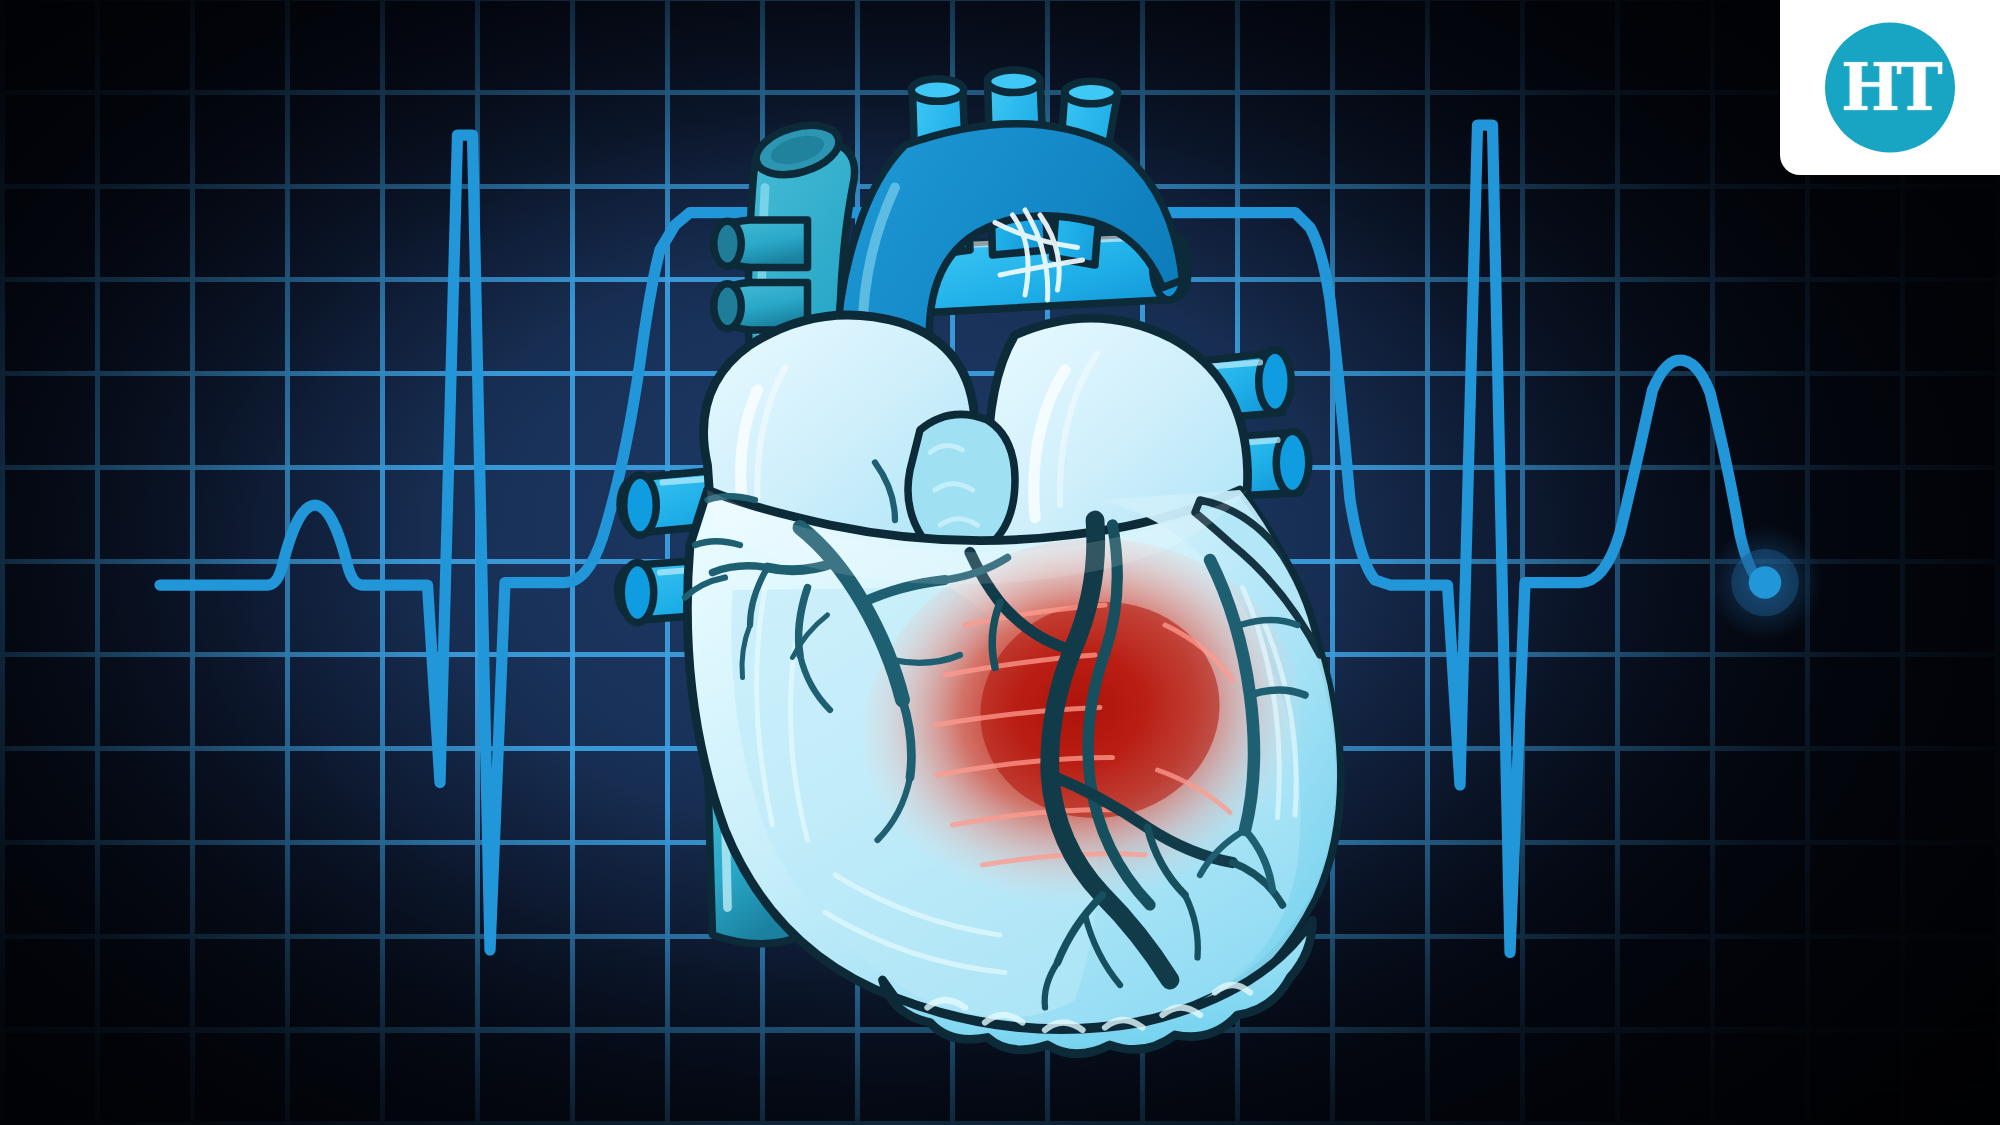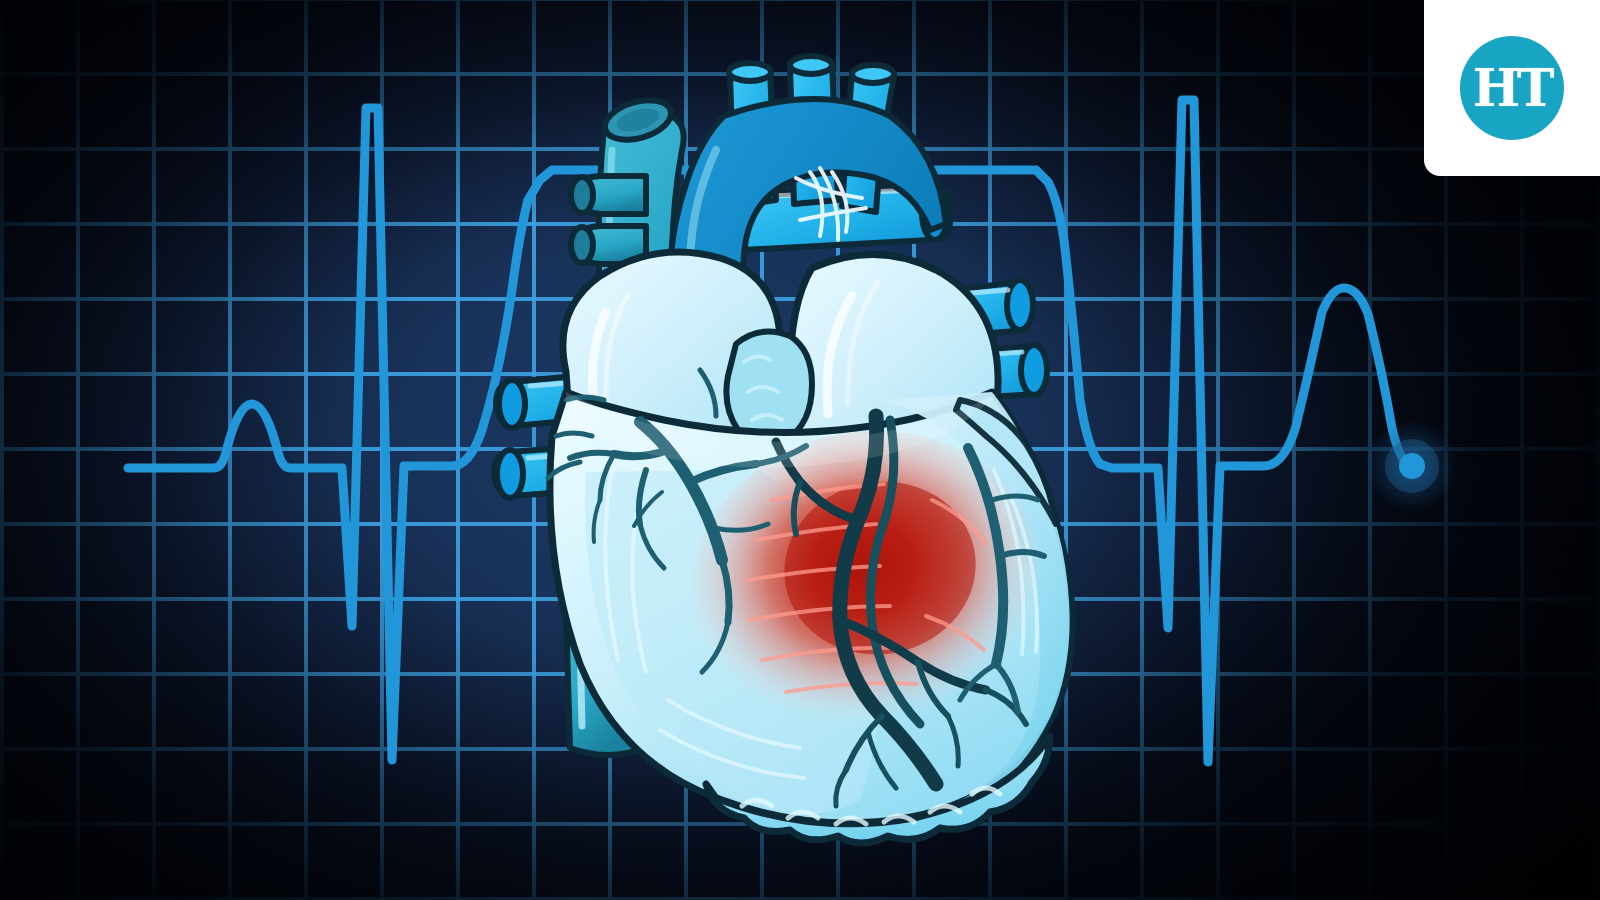--- a/index.html
+++ b/index.html
@@ -38,21 +38,21 @@
   .vignette{
     position:absolute;inset:0;
     background:
       radial-gradient(ellipse 75% 85% at 45% 50%, rgba(0,0,0,0) 42%, rgba(0,0,0,.35) 68%, rgba(0,0,0,.82) 88%, rgba(0,0,0,.95) 100%);
     pointer-events:none;
   }
   .ecg-layer,.heart-layer{position:absolute;inset:0;}
   
   .logo-card{
     position:absolute;top:0;right:0;
-    width:176px;height:176px;
+    width:176px;height:140px;
     background:#ffffff;
     border-bottom-left-radius:16px;
     display:flex;align-items:center;justify-content:center;
   }
   .logo-circle{
     width:104px;height:104px;border-radius:50%;
     background:#18a5c4;
     display:flex;align-items:center;justify-content:center;
   }
   .logo-text{

